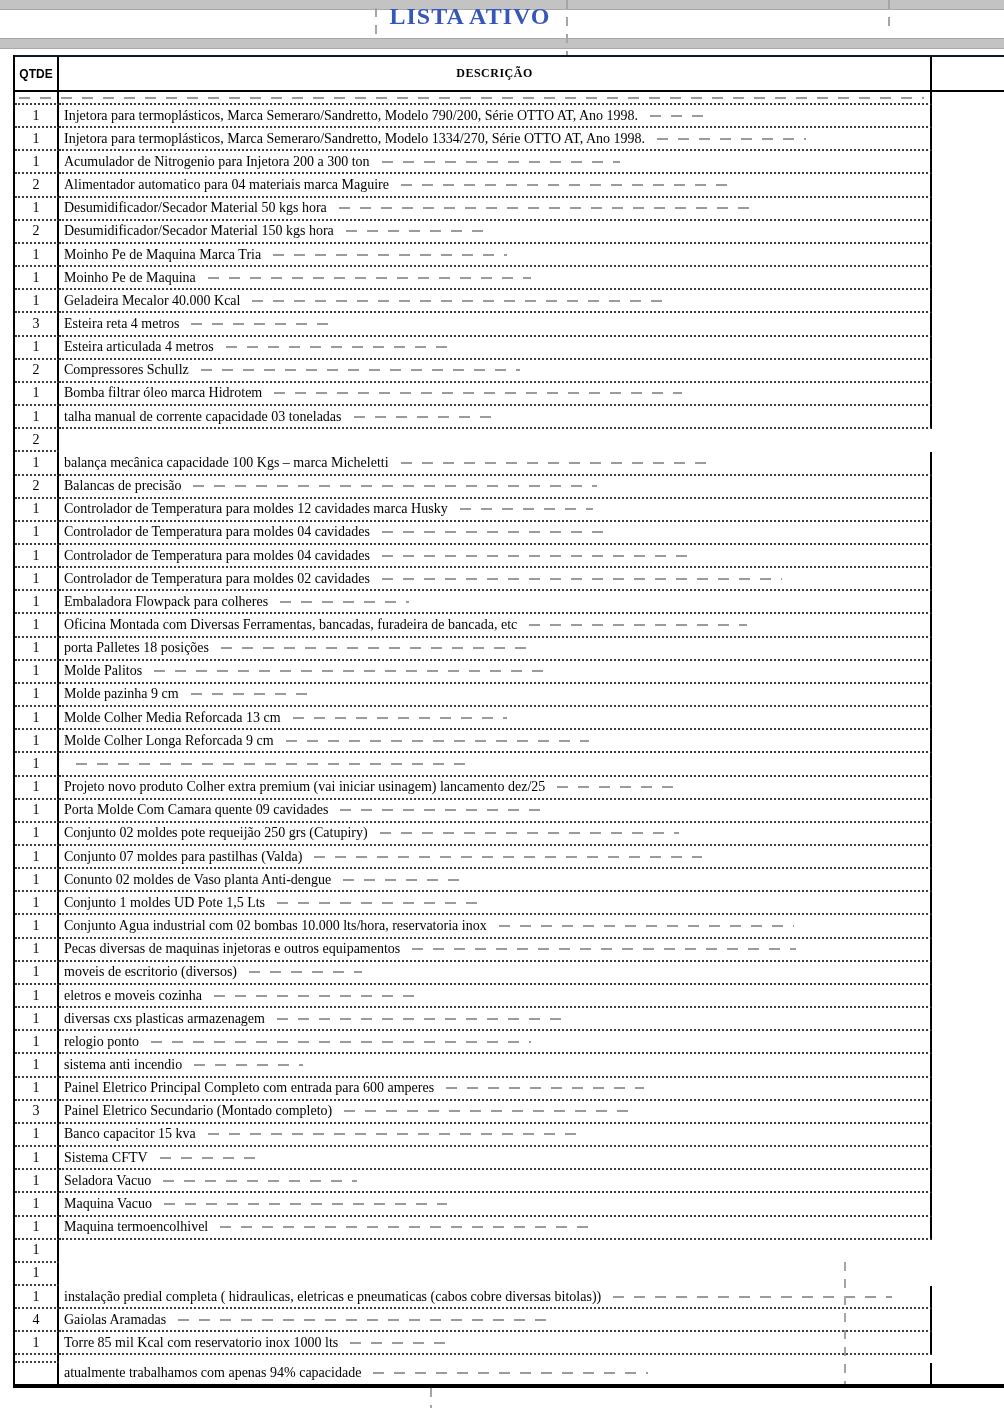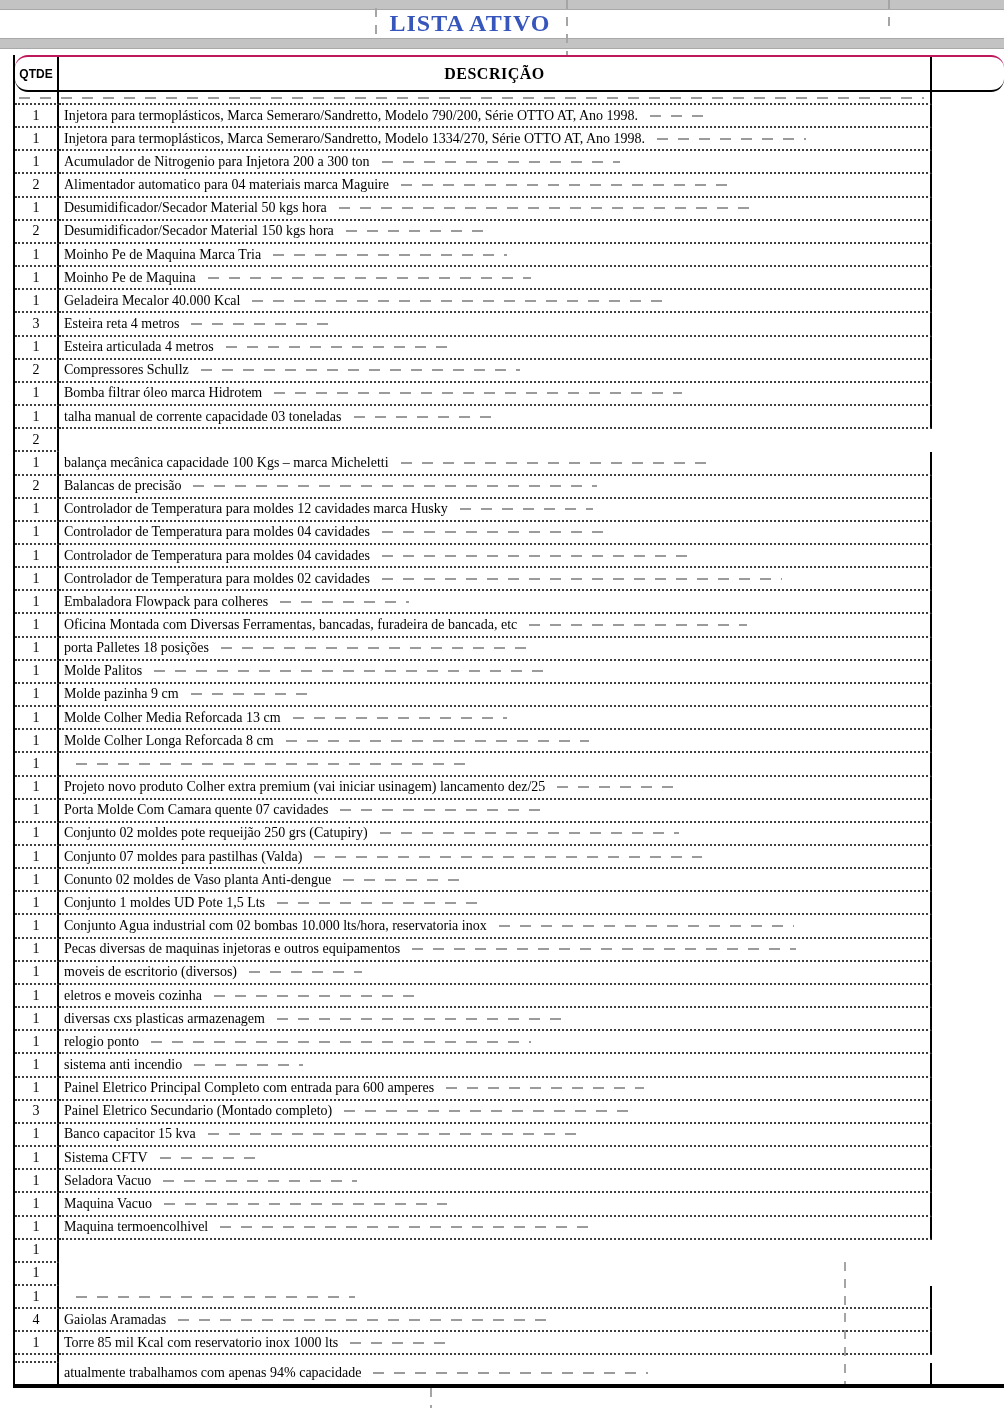--- a/index.html
+++ b/index.html
@@ -6,41 +6,41 @@
   html,body { background:#ffffff; }
   .page {
     position:relative; width:1004px; height:1409px; background:#ffffff;
     font-family:"Liberation Serif", serif; color:#000; overflow:hidden;
   }
   
   .band { position:absolute; left:0; width:1004px; background:#c3c3c3; }
   .band.one { top:0; height:10px; border-bottom:1px solid #a9a9a9; }
   .band.two { top:38px; height:11px; border-top:1px solid #a9a9a9; border-bottom:1px solid #a9a9a9; }
   
-  .title-row { position:absolute; top:15px; left:0; width:940px; height:17px;
+  .title-row { position:absolute; top:8px; left:0; width:940px; height:17px;
     display:flex; align-items:center; justify-content:center; }
   .title-row h1 {
     font-family:"Liberation Serif", serif; font-weight:bold;
     font-size:24px; letter-spacing:1px; color:#3656bc;
   }
   
   .asset-table {
     position:absolute; left:13px; top:55px; width:991px; height:1333px;
     border-left:2px solid #000; border-bottom:4px solid #000; background:#fff;
   }
   .grid-row { display:grid; grid-template-columns:44px 873px 1fr; }
-  .header-row { height:37px; border-top:2px solid #be185d; border-bottom:2px solid #000;border-radius:13px; }
+  .header-row { height:37px; border-top:2px solid #0f172a; border-bottom:2px solid #000; }
   .h-cell { display:flex; align-items:center; justify-content:center; }
   .h-qty {
     border-right:2px solid #000; font-family:"Liberation Sans", sans-serif;
     font-weight:bold; font-size:12px; letter-spacing:0px;
   }
   .h-desc {
     border-right:2px solid #000; font-family:"Liberation Serif", serif;
-    font-weight:bold; font-size:16px; letter-spacing:0.5px;
+    font-weight:bold; font-size:12px; letter-spacing:0.5px;
   }
   
   .spacer-row { height:13px; position:relative; }
   .spacer-row .s-qty { border-right:2px solid #000; border-bottom:2px dotted #3f3f3f; }
   .spacer-row .s-desc { border-right:2px solid #000; border-bottom:2px dotted #3f3f3f; }
   .spacer-dash {
     position:absolute; left:4px; top:5px; width:905px; height:2px;
     background:repeating-linear-gradient(90deg,#9b9b9b 0 11px, transparent 11px 21px);
   }
   
@@ -338,21 +338,21 @@
     <div class="cell-desc">
       <span>Molde Colher Media Reforcada 13 cm</span>
       <span class="dash-deco" style="width: 214px;"></span>
     </div>
     <div class="cell-extra"></div>
   </div>
 
   <div class="grid-row table-row">
     <div class="cell-qty">1</div>
     <div class="cell-desc">
-      <span>Molde Colher Longa  Reforcada 8 cm</span>
+      <span>Molde Colher Longa  Reforcada 9 cm</span>
       <span class="dash-deco" style="width: 303px;"></span>
     </div>
     <div class="cell-extra"></div>
   </div>
 
   <div class="grid-row table-row">
     <div class="cell-qty">1</div>
     <div class="cell-desc">
       <span class="dash-deco" style="width: 392px;"></span>
     </div>
@@ -364,21 +364,21 @@
     <div class="cell-desc">
       <span>Projeto novo produto Colher extra premium (vai iniciar usinagem) lancamento dez/25</span>
       <span class="dash-deco" style="width: 121px;"></span>
     </div>
     <div class="cell-extra"></div>
   </div>
 
   <div class="grid-row table-row">
     <div class="cell-qty">1</div>
     <div class="cell-desc">
-      <span>Porta Molde Com Camara quente 07 cavidades</span>
+      <span>Porta Molde Com Camara quente 09 cavidades</span>
       <span class="dash-deco" style="width: 210px;"></span>
     </div>
     <div class="cell-extra"></div>
   </div>
 
   <div class="grid-row table-row">
     <div class="cell-qty">1</div>
     <div class="cell-desc">
       <span>Conjunto 02 moldes pote requeijão 250 grs (Catupiry)</span>
       <span class="dash-deco" style="width: 299px;"></span>
@@ -545,20 +545,21 @@
   </div>
 
   <div class="grid-row table-row">
     <div class="cell-qty">1</div>
     <div class="cell-extra"></div>
   </div>
 
   <div class="grid-row table-row">
     <div class="cell-qty">1</div>
     <div class="cell-desc">
+      <span>instalação predial completa ( hidraulicas, eletricas e pneumaticas (cabos cobre diversas bitolas))</span>
       <span class="dash-deco" style="width: 279px;"></span>
     </div>
     <div class="cell-extra"></div>
   </div>
 
   <div class="grid-row table-row">
     <div class="cell-qty">4</div>
     <div class="cell-desc">
       <span>Gaiolas Aramadas</span>
       <span class="dash-deco" style="width: 368px;"></span>

